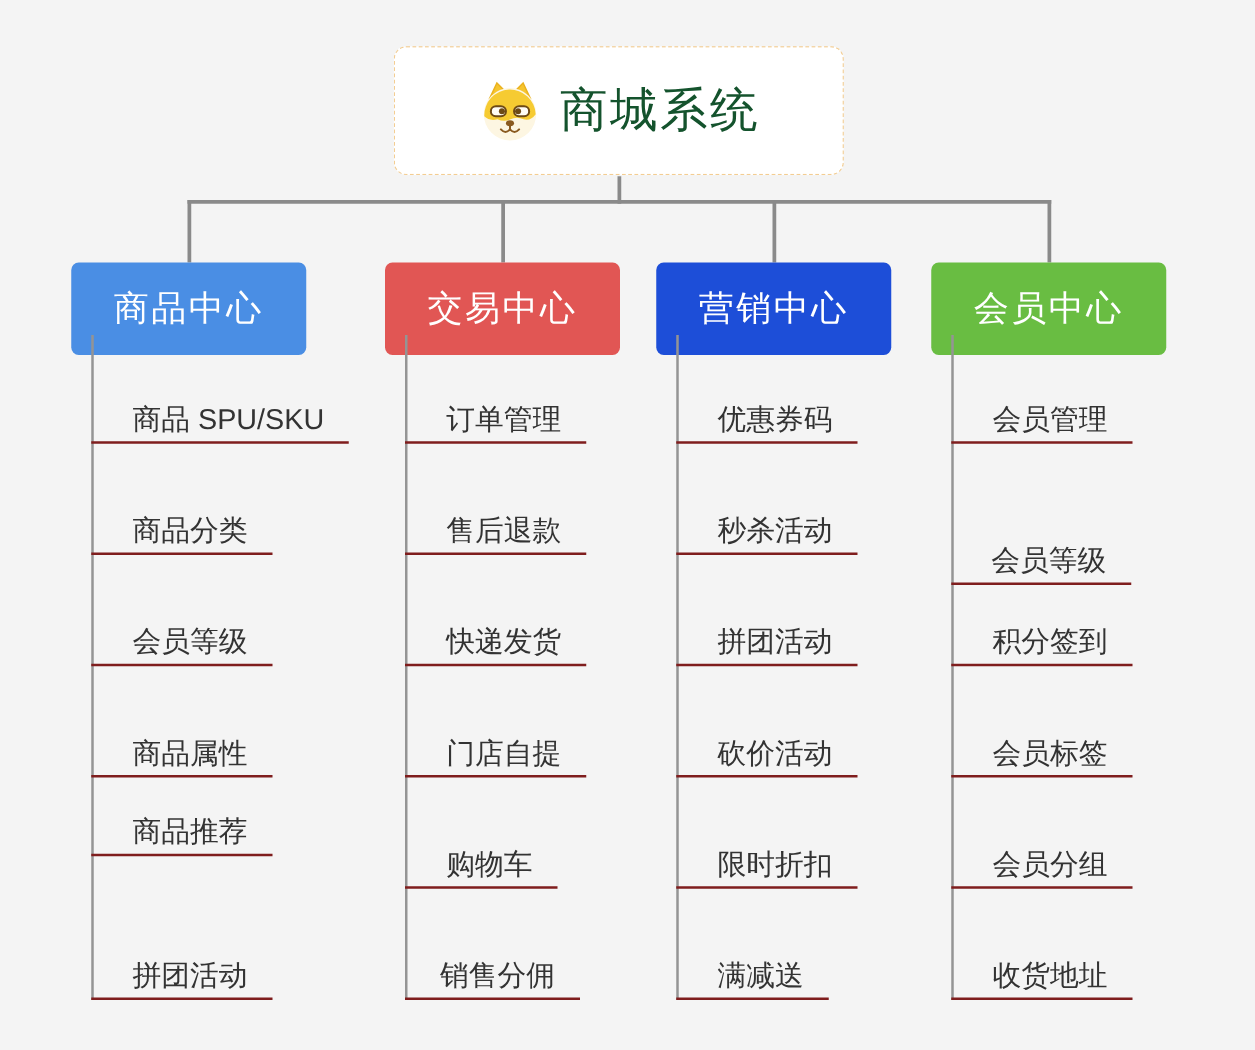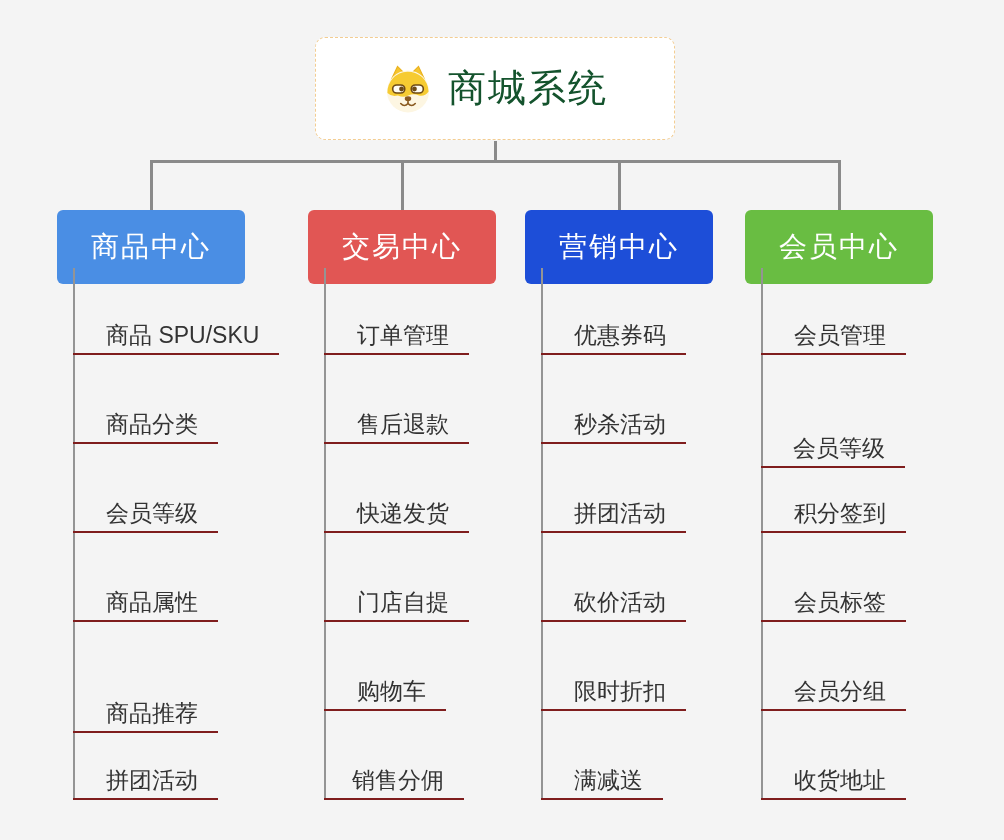--- a/index.html
+++ b/index.html
@@ -112,21 +112,21 @@
     </div>
   <div id="branches">
       <div class="branch-box" style="left: 57px; width: 188px; background: rgb(74, 142, 228);">
         <span>商品中心</span>
       </div>
       <div class="tree-line" style="left: 73px; top: 268px; height: 532px;"></div>
       <div class="child-item" style="left: 73px; top: 319px;">商品 SPU/SKU</div>
       <div class="child-item" style="left: 73px; top: 408px;">商品分类</div>
       <div class="child-item" style="left: 73px; top: 497px;">会员等级</div>
       <div class="child-item" style="left: 73px; top: 586px;">商品属性</div>
-      <div class="child-item" style="left: 73px; top: 697px;">商品推荐</div>
+      <div class="child-item" style="left: 73px; top: 649px;">商品推荐</div>
       <div class="child-item" style="left: 73px; top: 764px;">拼团活动</div>
       <div class="branch-box" style="left: 308px; width: 188px; background: rgb(225, 86, 84);">
         <span>交易中心</span>
       </div>
       <div class="tree-line" style="left: 324px; top: 268px; height: 532px;"></div>
       <div class="child-item" style="left: 324px; top: 319px;">订单管理</div>
       <div class="child-item" style="left: 324px; top: 408px;">售后退款</div>
       <div class="child-item" style="left: 324px; top: 497px;">快递发货</div>
       <div class="child-item" style="left: 324px; top: 586px;">门店自提</div>
       <div class="child-item" style="left: 324px; top: 675px;">购物车</div>

